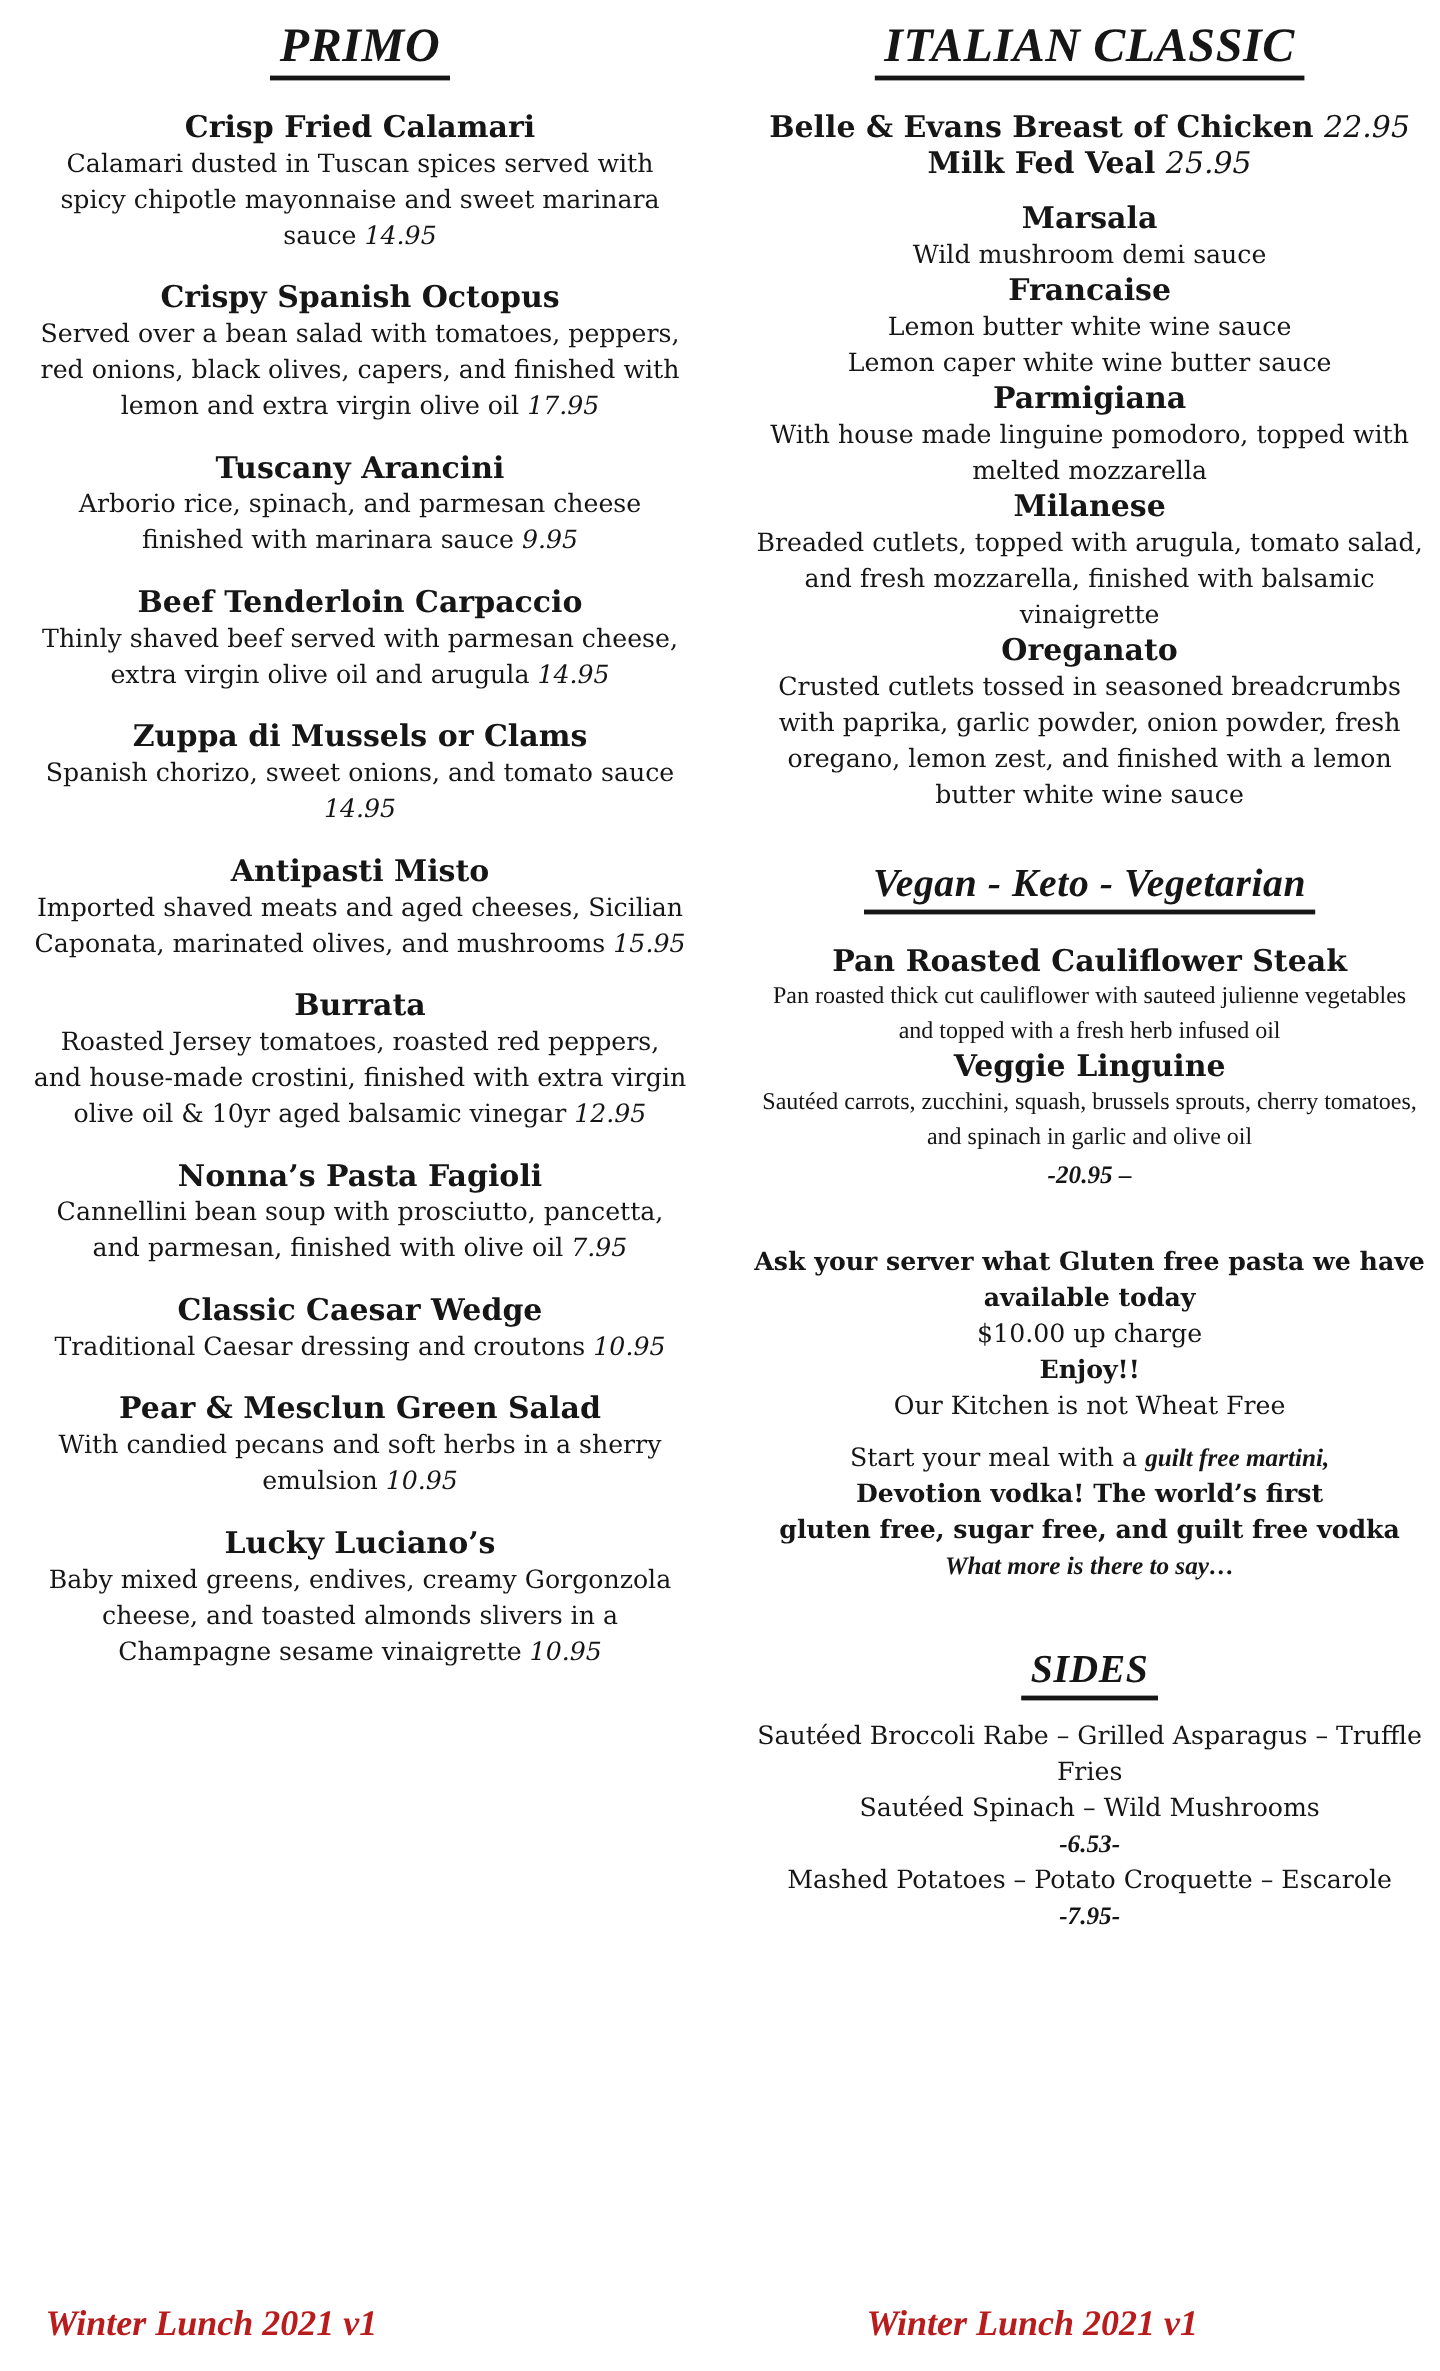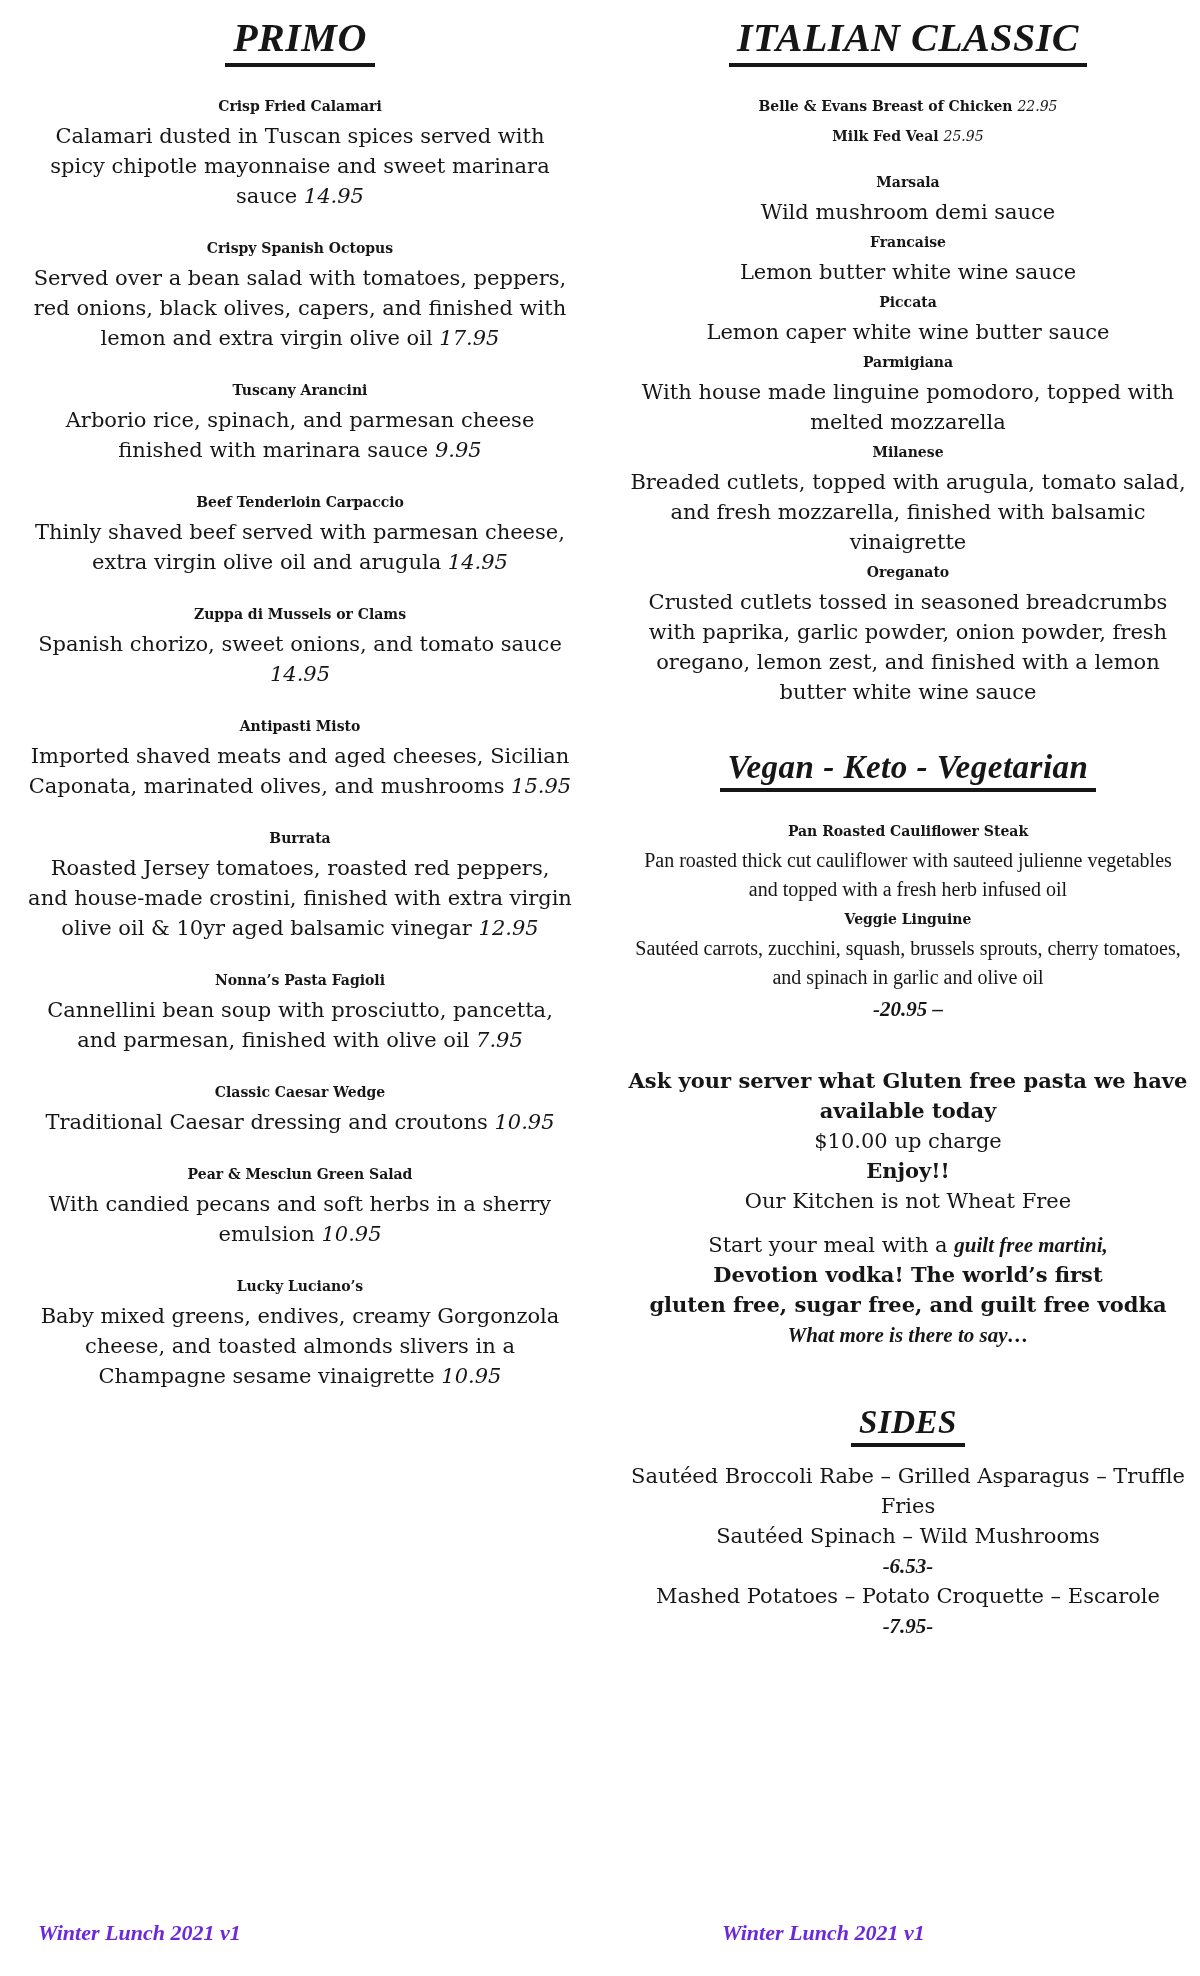--- a/index.html
+++ b/index.html
@@ -14,38 +14,38 @@
 
   .sec-heading{
     font-family:"Liberation Serif", serif;font-style:italic;font-weight:700;
     margin:0 0 24px 0;letter-spacing:.5px;
   }
   .sec-heading .u{display:inline-block;border-bottom:4px solid #161616;padding:0 8px 2px 8px;text-align:center;}
   .sec-lg{font-size:40px;}
   .sec-md{font-size:33px;}
 
   .item{margin:0 0 22px 0;}
-  .item-name{font-weight:700;font-size:14px;line-height:30px;}
+  .item-name{font-weight:700;font-size:25px;line-height:30px;}
   .item-desc{font-size:21px;line-height:30px;}
   .price{font-style:italic;}
   .line{font-size:21px;line-height:30px;}
   .bold{font-weight:700;}
   .bi{font-weight:700;font-style:italic;font-family:Liberation Serif, serif;}
   .times{font-family:"Liberation Serif", serif;font-size:20px;line-height:29px;}
 
   .proteins{margin:0 0 16px 0;}
   .styles{margin:0 0 6px 0;}
   .section{margin-top:42px;}
   .section-sides{margin-top:54px;}
   .promo{margin-top:14px;}
   .price-line{margin-top:2px;}
 
   .footer{
     position:absolute;top:1920px;font-family:"Liberation Serif", serif;
-    font-style:italic;font-weight:700;font-size:22px;color:#6d28d9;white-space:nowrap;
+    font-style:italic;font-weight:700;font-size:30px;color:#b91c1c;white-space:nowrap;
   }
   .f-left{left:38px;}
   .f-right{left:722px;}
 </style>
 </head>
 <body>
 
 <div class="col col-left">
   <h2 class="sec-heading sec-lg"><span class="u">PRIMO</span></h2>
 
@@ -113,21 +113,20 @@
   <div class="proteins">
     <div class="item-name"><span>Belle &amp; Evans Breast of Chicken</span> <span class="price" style="font-weight:400">22.95</span></div>
     <div class="item-name"><span>Milk Fed Veal</span> <span class="price" style="font-weight:400">25.95</span></div>
   </div>
 
   <div class="styles">
     <div class="item-name">Marsala</div>
     <div class="item-desc">Wild mushroom demi sauce</div>
     <div class="item-name">Francaise</div>
     <div class="item-desc">Lemon butter white wine sauce</div>
-    <div class="item-name">Piccata</div>
     <div class="item-desc">Lemon caper white wine butter sauce</div>
     <div class="item-name">Parmigiana</div>
     <div class="item-desc">With house made linguine pomodoro, topped with melted mozzarella</div>
     <div class="item-name">Milanese</div>
     <div class="item-desc">Breaded cutlets, topped with arugula, tomato salad, and fresh mozzarella, finished with balsamic vinaigrette</div>
     <div class="item-name">Oreganato</div>
     <div class="item-desc">Crusted cutlets tossed in seasoned breadcrumbs with paprika, garlic powder, onion powder, fresh oregano, lemon zest, and finished with a lemon butter white wine sauce</div>
   </div>
 
   <div class="section">

